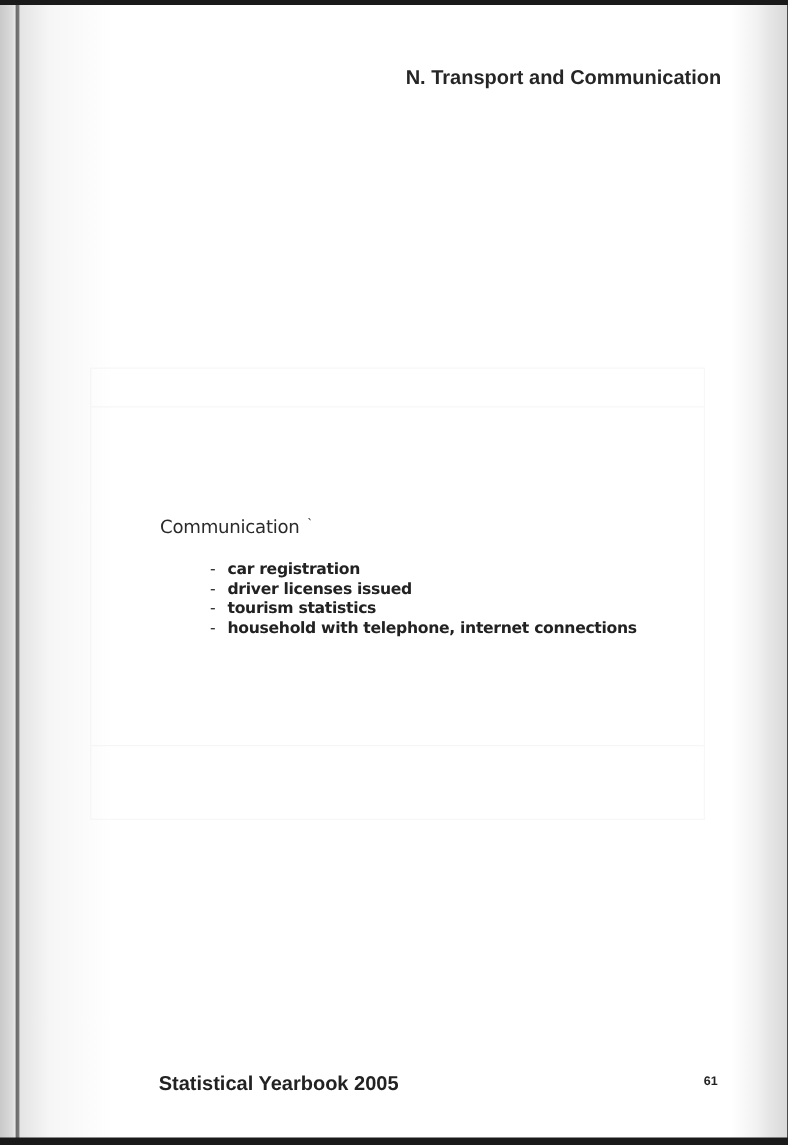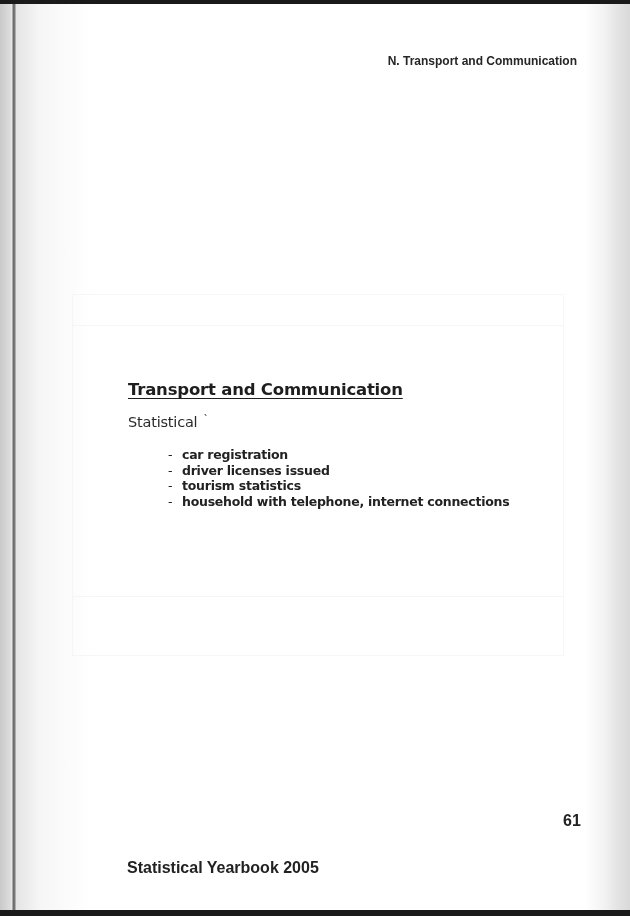--- a/index.html
+++ b/index.html
@@ -12,21 +12,21 @@
     position: absolute; left: 0; top: 4px; width: 630px; height: 906px;
     background: linear-gradient(to right, #c9c9c9 0px, #dcdcdc 10px, #e8e8e8 12px, #6a6a6a 13px, #7a7a7a 15px, #e4e4e4 16px, #f6f6f6 40px, #ffffff 90px, #ffffff 585px, #f2f2f2 605px, #e6e6e6 615px, #d9d9d9 630px);
   }
   .bleed {
     position: absolute; left: 72px; top: 290px; width: 490px; height: 360px;
     border: 1px solid #f0f0f0; opacity: 0.5;
   }
   .bleed .inner { position: absolute; left: 0; top: 30px; right: 0; height: 270px; border-top: 1px solid #eeeeee; border-bottom: 1px solid #eeeeee; }
   .header {
     position: absolute; right: 53px; top: 50px;
-    font-family: "Liberation Sans", sans-serif; font-weight: bold; font-size: 12px; color: #262626;
+    font-family: "Liberation Sans", sans-serif; font-weight: bold; font-size: 16px; color: #262626;
   }
   .title {
     position: absolute; left: 128px; top: 376px;
     font-family: "DejaVu Sans", sans-serif; font-weight: bold; font-size: 16.5px; color: #1e1e1e;
     text-decoration: underline; text-underline-offset: 3px; letter-spacing: -0.2px;
   }
   .subtitle {
     position: absolute; left: 128px; top: 410px;
     font-size: 14.5px; color: #2a2a2a; letter-spacing: -0.2px;
   }
@@ -37,37 +37,36 @@
   }
   .list { margin: 0; padding: 0; list-style: none; }
   .list li { padding-left: 40px; position: relative; }
   .list li .dash { position: absolute; left: 40px; }
   .list li .txt { margin-left: 14px; font-weight: bold; }
   .footer-left {
     position: absolute; left: 127px; top: 855px;
     font-family: "Liberation Sans", sans-serif; font-weight: bold; font-size: 16px; color: #222;
   }
   .footer-right {
-    position: absolute; left: 563px; top: 808px;
-    font-family: "Liberation Sans", sans-serif; font-weight: bold; font-size: 16px; color: #222;
+    position: absolute; left: 563px; top: 856px;
+    font-family: "Liberation Sans", sans-serif; font-weight: bold; font-size: 10px; color: #222;
   }
 </style>
 </head>
 <body>
 
 <div class="page">
   <div class="bleed">
       <div class="inner"></div>
     </div>
 
   <div class="header">N. Transport and Communication</div>
 
-  <div class="title">Transport and Communication</div>
 
-  <div class="subtitle"><span>Statistical</span><span class="tick">`</span></div>
+  <div class="subtitle"><span>Communication</span><span class="tick">`</span></div>
 
   <div class="body-text">
     <ul class="list">
       <li><span class="dash">-</span><span class="txt">car registration</span></li>
       <li><span class="dash">-</span><span class="txt">driver licenses issued</span></li>
       <li><span class="dash">-</span><span class="txt">tourism statistics</span></li>
       <li><span class="dash">-</span><span class="txt">household with telephone, internet connections</span></li>
     </ul>
   </div>
 

